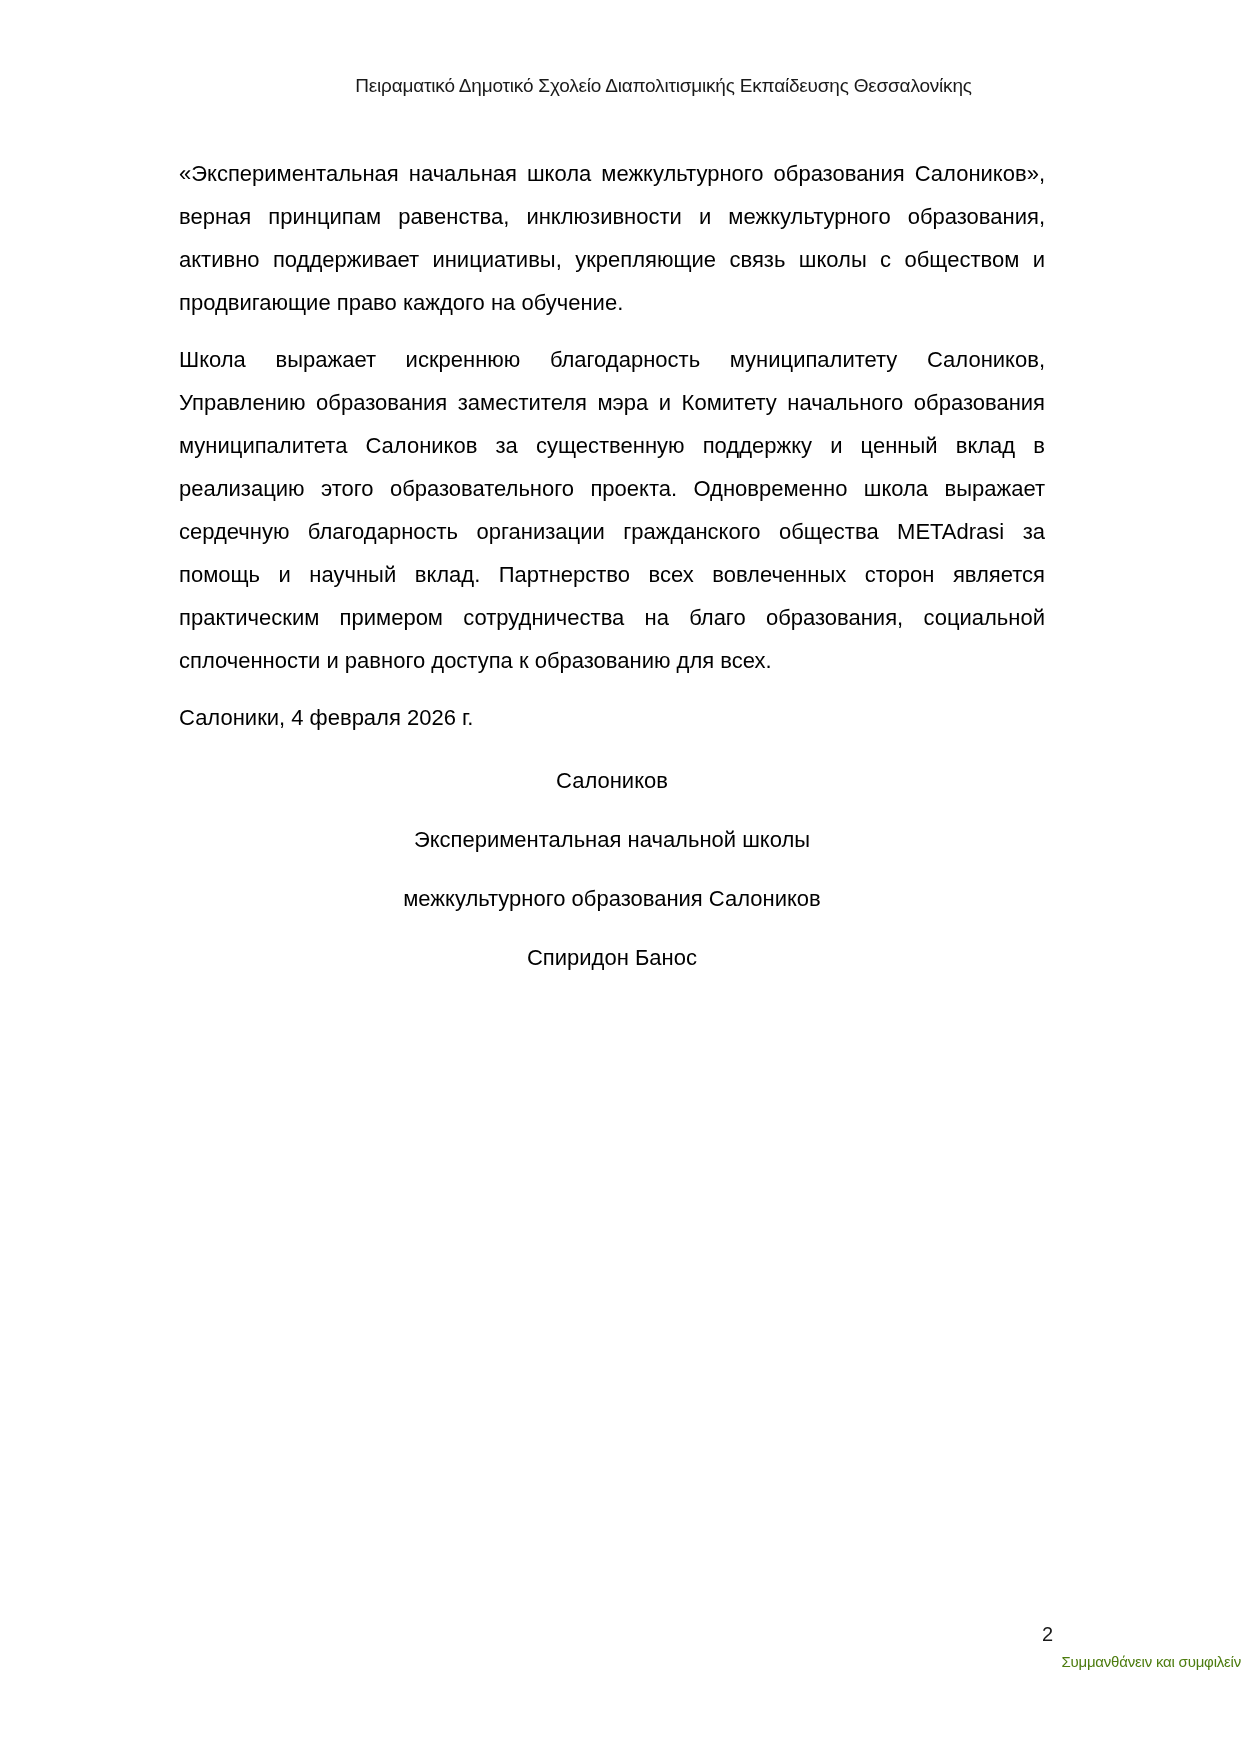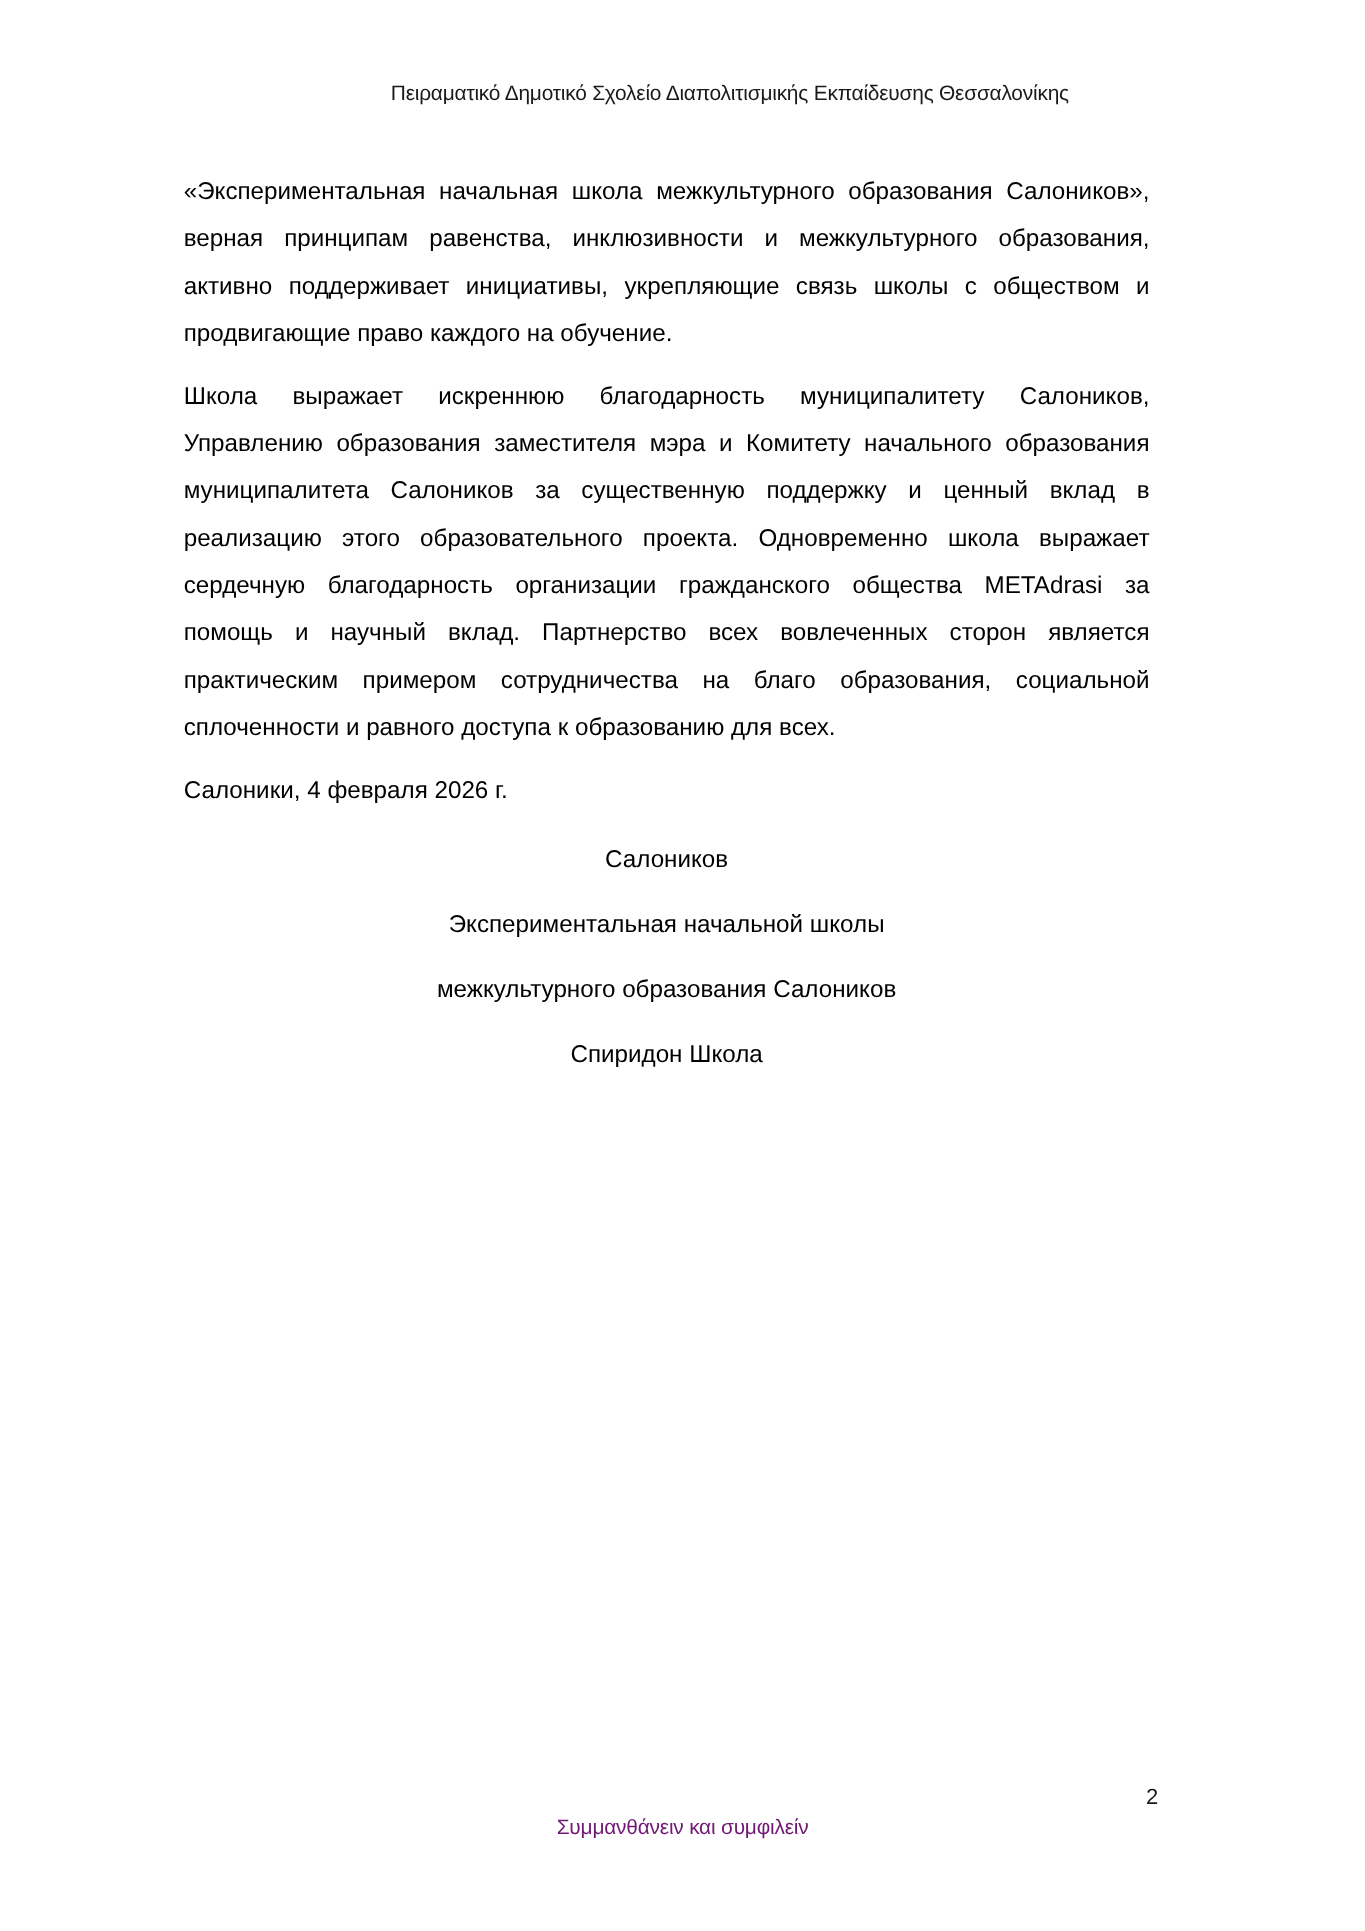--- a/index.html
+++ b/index.html
@@ -28,21 +28,21 @@
     color: #1a1a1a;
     padding-left: 43px;
   }
   .content {
     position: absolute;
     top: 152px;
     left: 167px;
     width: 878px;
   }
   .content p {
-    margin: 0 0 14px 0;
+    margin: 0 0 14px 12px;
     font-size: 22px;
     line-height: 43px;
   }
   .par {
     text-align: justify;
     text-justify: inter-word;
   }
   .date {
     margin-bottom: 20px !important;
   }
@@ -56,43 +56,43 @@
     right: 188px;
     font-size: 20px;
     line-height: 24px;
     color: #1a1a1a;
   }
   .footer-motto {
     position: absolute;
     top: 1650px;
     left: 0;
     width: 100%;
-    text-align: center;
-    font-size: 19px;
+    text-align: right;
+    font-size: 15px;
     line-height: 24px;
     letter-spacing: -0.2px;
-    color: #701a75;
+    color: #4d7c0f;
   }
 </style>
 </head>
 <body>
 
 <div class="page">
 
   <div class="header">
     <span>Πειραματικό Δημοτικό Σχολείο Διαπολιτισμικής Εκπαίδευσης Θεσσαλονίκης</span>
   </div>
 
   <div class="content">
     <p class="par">«Экспериментальная начальная школа межкультурного образования Салоников», верная принципам равенства, инклюзивности и межкультурного образования, активно поддерживает инициативы, укрепляющие связь школы с обществом и продвигающие право каждого на обучение.</p>
     <p class="par">Школа выражает искреннюю благодарность муниципалитету Салоников, Управлению образования заместителя мэра и Комитету начального образования муниципалитета Салоников за существенную поддержку и ценный вклад в реализацию этого образовательного проекта. Одновременно школа выражает сердечную благодарность организации гражданского общества METAdrasi за помощь и научный вклад. Партнерство всех вовлеченных сторон является практическим примером сотрудничества на благо образования, социальной сплоченности и равного доступа к образованию для всех.</p>
     <p class="date">Салоники, 4 февраля 2026 г.</p>
     <p class="sig">Салоников</p>
     <p class="sig">Экспериментальная начальной школы</p>
     <p class="sig">межкультурного образования Салоников</p>
-    <p class="sig">Спиридон Школа</p>
+    <p class="sig">Спиридон Банос</p>
   </div>
 
   <div class="page-number">2</div>
 
   <div class="footer-motto">Συμμανθάνειν και συμφιλείν</div>
 
 </div>
 
 </body></html>

